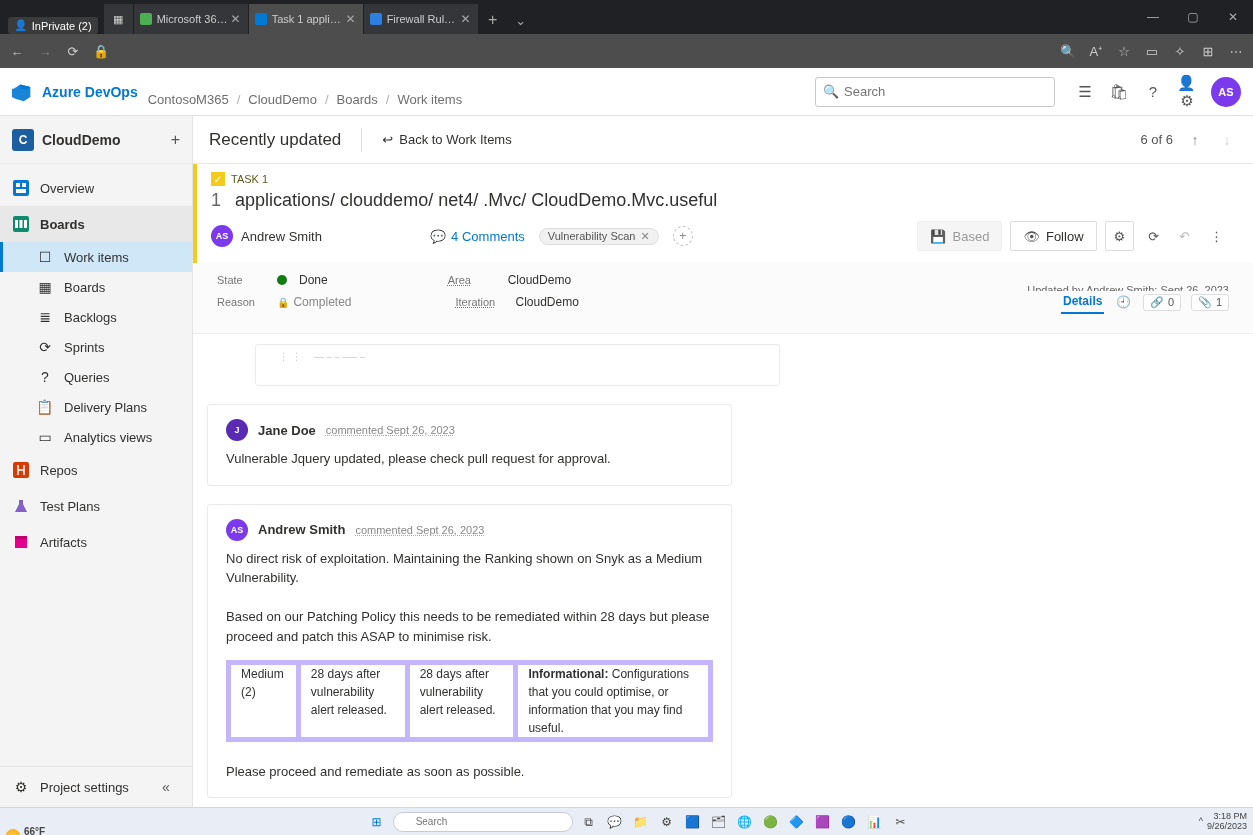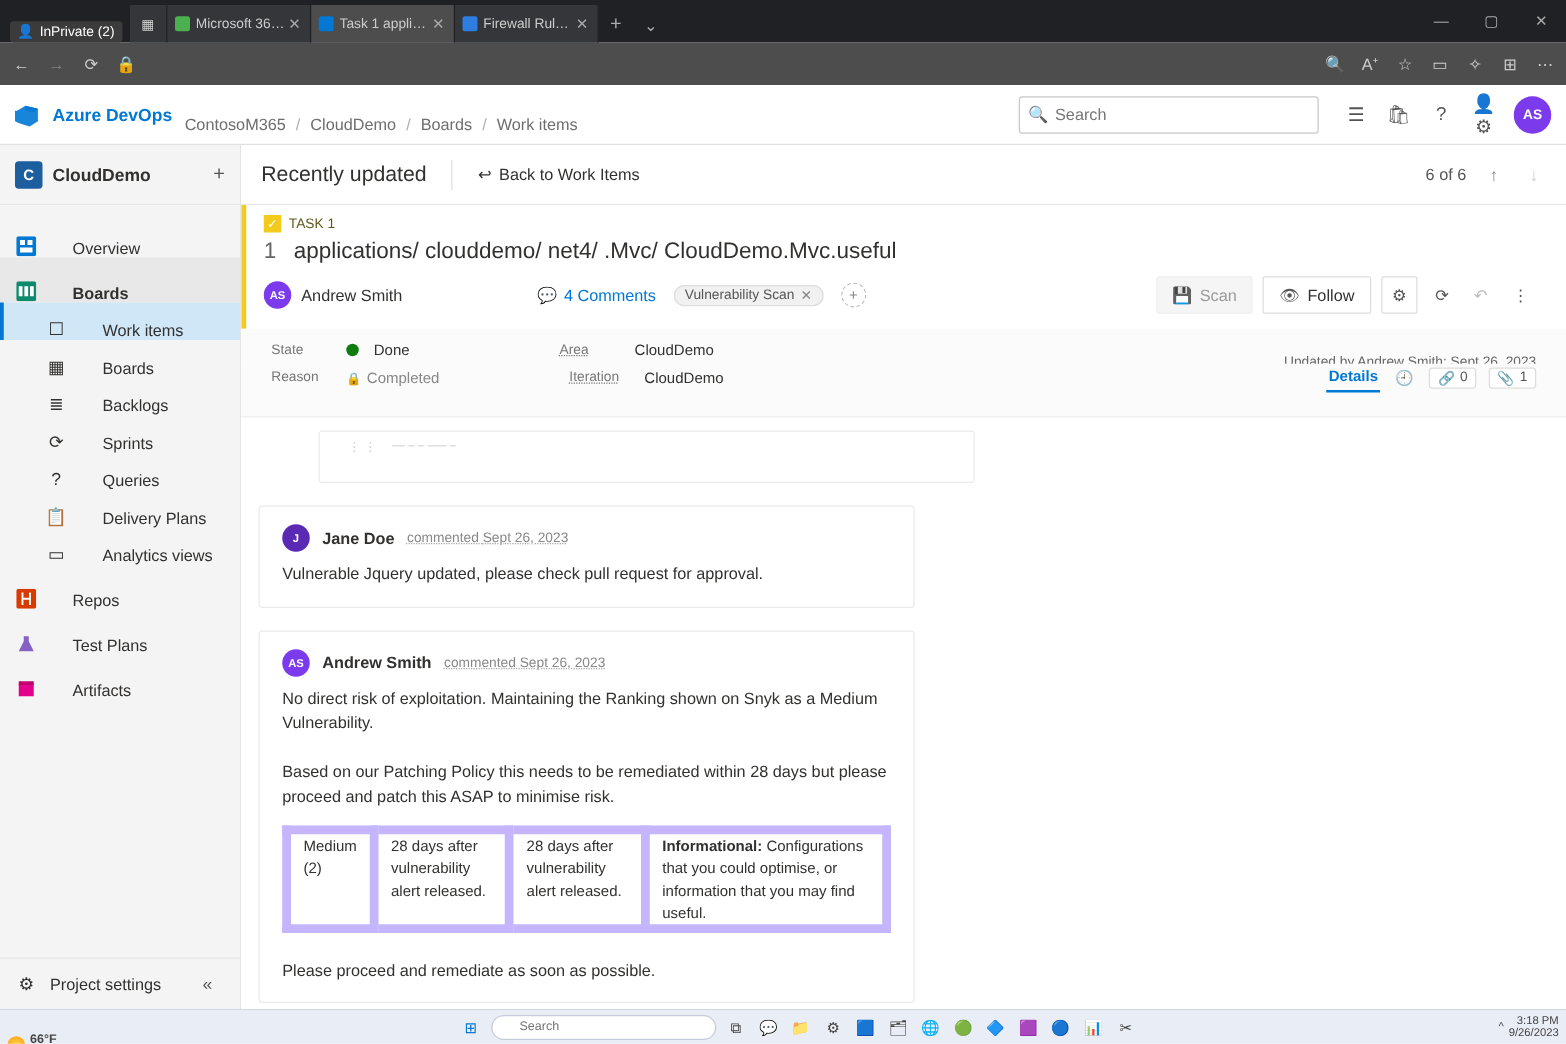--- a/index.html
+++ b/index.html
@@ -36,21 +36,21 @@
   .avatar-lg { width:30px; height:30px; border-radius:50%; background:#7c3aed; color:#fff; font-size:11px; display:flex; align-items:center; justify-content:center; font-weight:600;}
 
   
   .shell { display:flex; height:calc(835px - 34px - 34px - 48px - 28px); background:#fff;}
   .sidebar { width:193px; background:#f4f4f4; border-right:1px solid #e4e4e4; display:flex; flex-direction:column; }
   .proj { height:48px; display:flex; align-items:center; padding:0 12px; gap:8px; border-bottom:1px solid #e8e8e8;}
   .proj .chip { width:22px; height:22px; background:#1c5e9e; color:#fff; font-size:12px; border-radius:3px; display:flex; align-items:center; justify-content:center; font-weight:600;}
   .proj .nm { font-weight:600; font-size:14px;}
   .proj .plus { margin-left:auto; color:#555; font-size:16px;}
   .nav { padding:6px 0; }
-  .nav-item { height:36px; display:flex; align-items:flex-end; padding:0 12px; gap:28px; font-size:13px; color:#323130; cursor:pointer;}
+  .nav-item { height:36px; display:flex; align-items:center; padding:0 12px; gap:10px; font-size:13px; color:#323130; cursor:pointer;}
   .nav-item.l2 { padding-left:36px; height:30px; font-size:13px;}
   .nav-item.sel-group { background:#e8e8e8; }
   .nav-item.selected { background:#d0e7f8; position:relative; }
   .nav-item.selected::before { content:""; position:absolute; left:0; top:0; bottom:0; width:3px; background:#0078d4;}
   .nav-icon { width:18px; height:18px; display:flex; align-items:center; justify-content:center; font-size:14px;}
   .nav-icon svg { width:16px; height:16px; }
   .sidebar-bottom { margin-top:auto; border-top:1px solid #e4e4e4; }
   .settings { height:40px; display:flex; align-items:center; padding:0 12px; gap:10px; font-size:13px;}
   .collapse { width:28px; text-align:center; color:#555; font-size:14px; margin-left:auto;}
 
@@ -99,21 +99,21 @@
   .pill-btn { border:1px solid #ddd; background:#fff; border-radius:3px; padding:1px 6px; display:flex; align-items:center; gap:4px; font-size:11px; color:#555;}
 
   .scroll-area { flex:1; overflow:auto; padding:10px 26px 20px 14px; background:#fff; position:relative;}
   .faded-card { width:525px; height:42px; background:#fff; border:1px solid #eaeaea; border-radius:3px; margin:0 0 18px 48px; display:flex; align-items:flex-start; padding:6px 18px; color:#bcbcbc; font-size:10px;}
   .comment-card { width:525px; background:#fff; border:1px solid #eaeaea; border-radius:3px; margin:0 0 18px 0; padding:14px 18px 16px 18px;}
   .c-head { display:flex; align-items:center; gap:10px; font-size:12px; margin-bottom:8px;}
   .c-head .who { font-weight:600; font-size:13px;}
   .c-head .when { color:#888; font-size:11px; text-decoration: underline dotted #aaa;}
   .c-body { font-size:13px; line-height:1.5; color:#323130;}
   .policy-tbl { border:1px solid #e0e0e0; border-collapse:collapse; margin-top:14px; font-size:12px;}
-  .policy-tbl td { border:7px solid #c4b5fd; padding:0 10px; vertical-align:top;}
+  .policy-tbl td { border:5px solid #c4b5fd; padding:0 10px; vertical-align:top;}
 
   
   .taskbar { height:28px; background:#e9edf5; border-top:1px solid #cfd6e4; display:flex; align-items:center; font-size:10px; color:#444; padding:0 6px;}
   .weather { display:flex; align-items:center; gap:4px;margin-top:29px;}
   .weather .sun { width:14px; height:14px; border-radius:50%; background:radial-gradient(#ffd54f,#ff9800); position:relative;}
   .tb-center { flex:1; display:flex; align-items:center; justify-content:center; gap:6px;}
   .tb-search { width:180px; height:20px; background:#fff; border:1px solid #c6cbd7; border-radius:11px; font-size:10px; padding:0 8px 0 22px; position:relative;}
   .tb-search-wrap { position:relative;}
   .tb-search-wrap .mag2 { position:absolute; left:7px; top:3px; font-size:10px; color:#666;}
   .tb-ic { width:20px; height:20px; border-radius:3px; display:flex; align-items:center; justify-content:center; font-size:12px;}
@@ -330,21 +330,21 @@
         </span>
         <span class="tag-pill">
           <span>Vulnerability Scan</span>
           <span class="rm">✕</span>
         </span>
         <span class="add-tag">+</span>
 
         <div class="wi-actions">
           <span class="btn disabled">
             <span class="ic-sm">💾</span>
-            <span>Scan</span>
+            <span>Based</span>
           </span>
           <span class="btn">
             <span class="ic-sm">👁</span>
             <span>Follow</span>
           </span>
           <span class="btn" style="padding:0 8px">
             <span class="ic-sm">⚙</span>
           </span>
           <span class="ic-sm" style="padding:0 6px">⟳</span>
           <span class="ic-sm" style="padding:0 6px;opacity:.4">↶</span>

